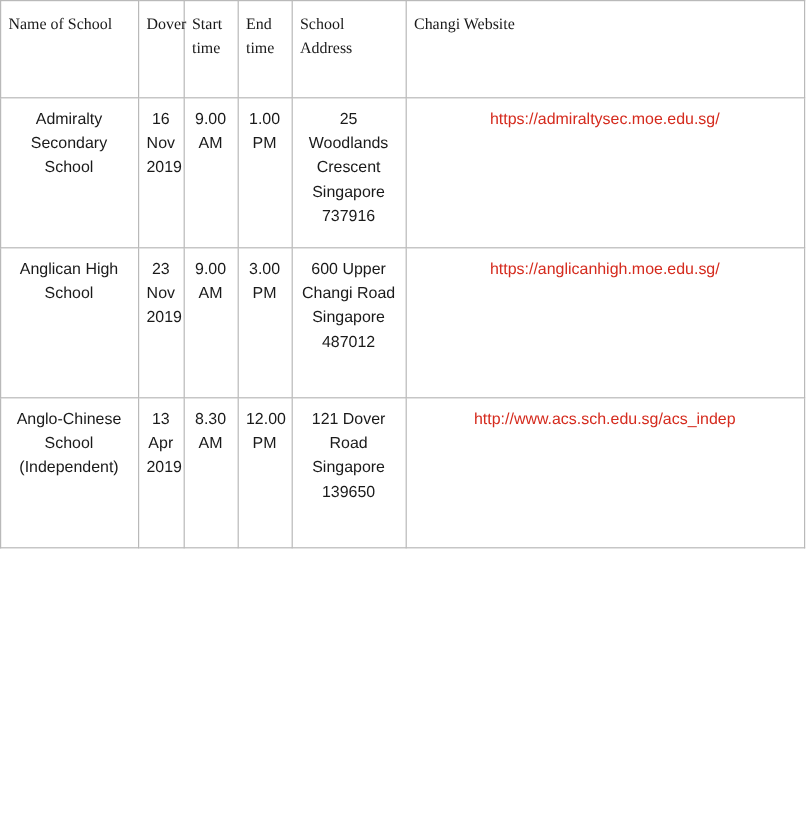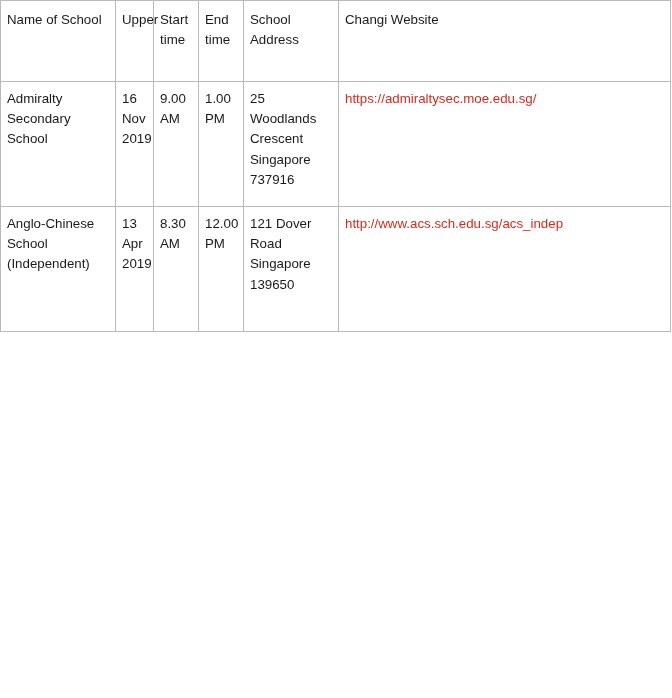--- a/index.html
+++ b/index.html
@@ -39,23 +39,25 @@
     padding: 7px 7px 7px 6px;
     font-size: 13.3px;
     line-height: 1.52;
     font-weight: normal;
     text-align: left;
   }
   table.schools thead th {
     height: 64px;
     vertical-align: top;
     padding-top: 9px;
+    font-family: Liberation Serif, serif;
   }
   table.schools tbody td {
     height: 110px;
+    text-align: center;
   }
   td.name, th.name { white-space: normal; }
   td.website a {
     color: #d52b1e;
     text-decoration: none;
     font-size: 13.3px;
   }
   td.website {
     vertical-align: middle;
     margin-left: 20px;
@@ -73,39 +75,49 @@
       <col class="c-name">
       <col class="c-date">
       <col class="c-start">
       <col class="c-end">
       <col class="c-addr">
       <col class="c-web">
     </colgroup>
     <thead>
       <tr>
         <th class="name">Name of School</th>
-        <th>Upper</th>
+        <th>Dover</th>
         <th>Start time</th>
         <th>End time</th>
         <th>School Address</th>
         <th>Changi Website</th>
       </tr>
     </thead>
     <tbody>
       <tr>
         <td class="name mid">Admiralty Secondary School</td>
         <td class="mid">16 Nov 2019</td>
         <td class="mid">9.00 AM</td>
         <td class="mid">1.00 PM</td>
         <td class="mid">25 Woodlands Crescent Singapore 737916</td>
         <td class="website">
           <a href="#">https://admiraltysec.moe.edu.sg/</a>
         </td>
       </tr>
       <tr>
+        <td class="name mid">Anglican High School</td>
+        <td class="mid">23 Nov 2019</td>
+        <td class="mid">9.00 AM</td>
+        <td class="mid">3.00 PM</td>
+        <td class="mid">600 Upper Changi Road Singapore 487012</td>
+        <td class="website">
+          <a href="#">https://anglicanhigh.moe.edu.sg/</a>
+        </td>
+      </tr>
+      <tr>
         <td class="name mid">Anglo-Chinese School (Independent)</td>
         <td class="mid">13 Apr 2019</td>
         <td class="mid">8.30 AM</td>
         <td class="mid">12.00 PM</td>
         <td class="mid">121 Dover Road Singapore 139650</td>
         <td class="website">
           <a href="#">http://www.acs.sch.edu.sg/acs_indep</a>
         </td>
       </tr>
     </tbody>

